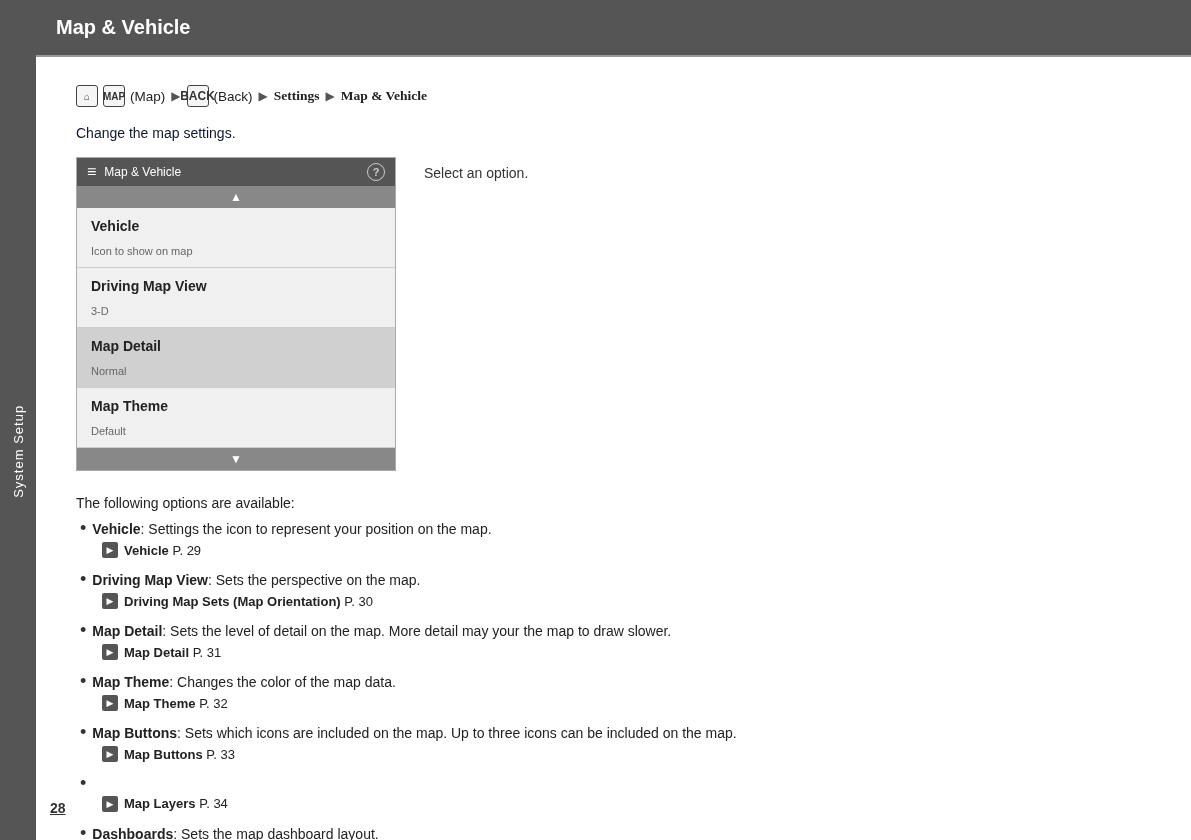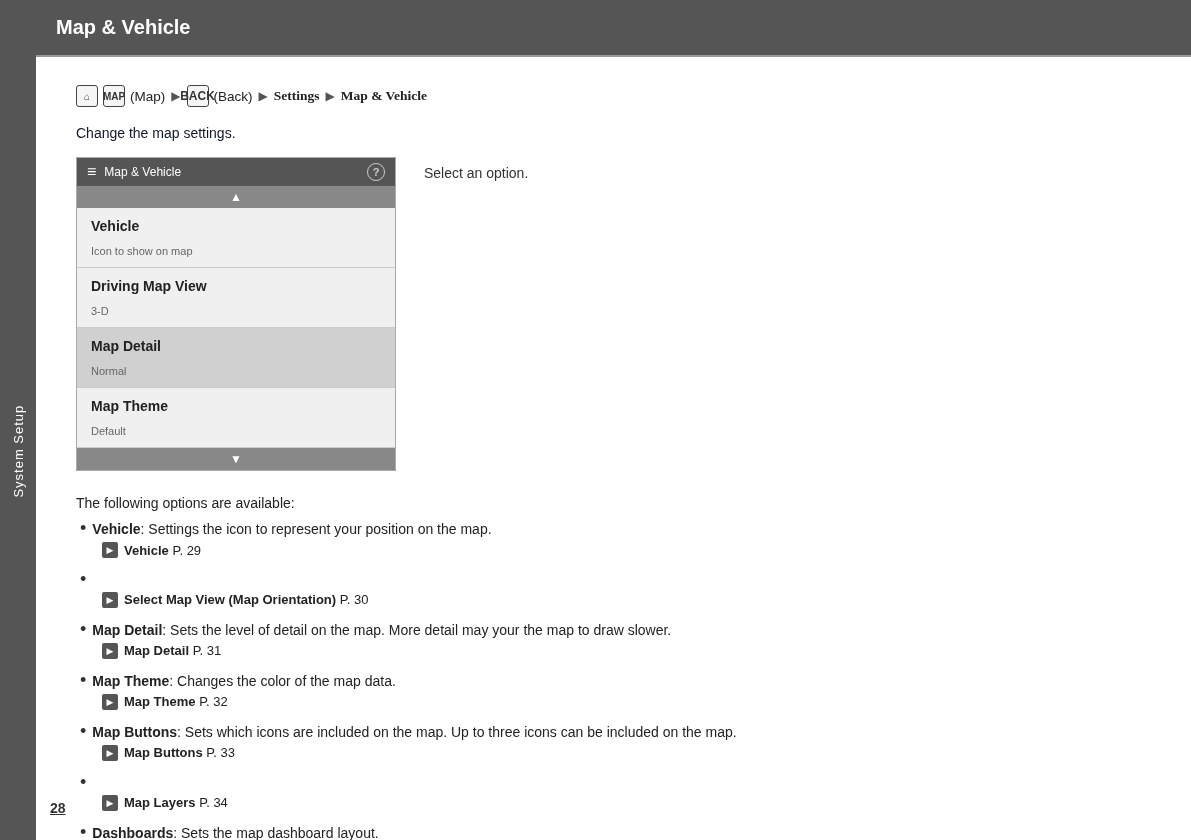--- a/index.html
+++ b/index.html
@@ -345,24 +345,27 @@
         </div>
         <div class="option-ref" style="margin-left:22px;">
           <span class="ref-arrow">▶</span>
           <span class="ref-text"><span class="ref-bold">Vehicle</span> P. 29</span>
         </div>
       </div>
 
       <div class="option-item">
         <div class="option-bullet">
           <span class="bullet-dot">•</span>
-        </div>
-        <div class="option-ref" style="margin-left:22px;">
-          <span class="ref-arrow">▶</span>
-          <span class="ref-text"><span class="ref-bold">Select Map View (Map Orientation)</span> P. 30</span>
+          <span class="option-text">
+            <span class="option-bold">Driving Map View</span><span>: Sets the perspective on the map.</span>
+          </span>
+        </div>
+        <div class="option-ref" style="margin-left:22px;">
+          <span class="ref-arrow">▶</span>
+          <span class="ref-text"><span class="ref-bold">Driving Map Sets (Map Orientation)</span> P. 30</span>
         </div>
       </div>
 
       <div class="option-item">
         <div class="option-bullet">
           <span class="bullet-dot">•</span>
           <span class="option-text">
             <span class="option-bold">Map Detail</span><span>: Sets the level of detail on the map. More detail may your the map to draw slower.</span>
           </span>
         </div>

